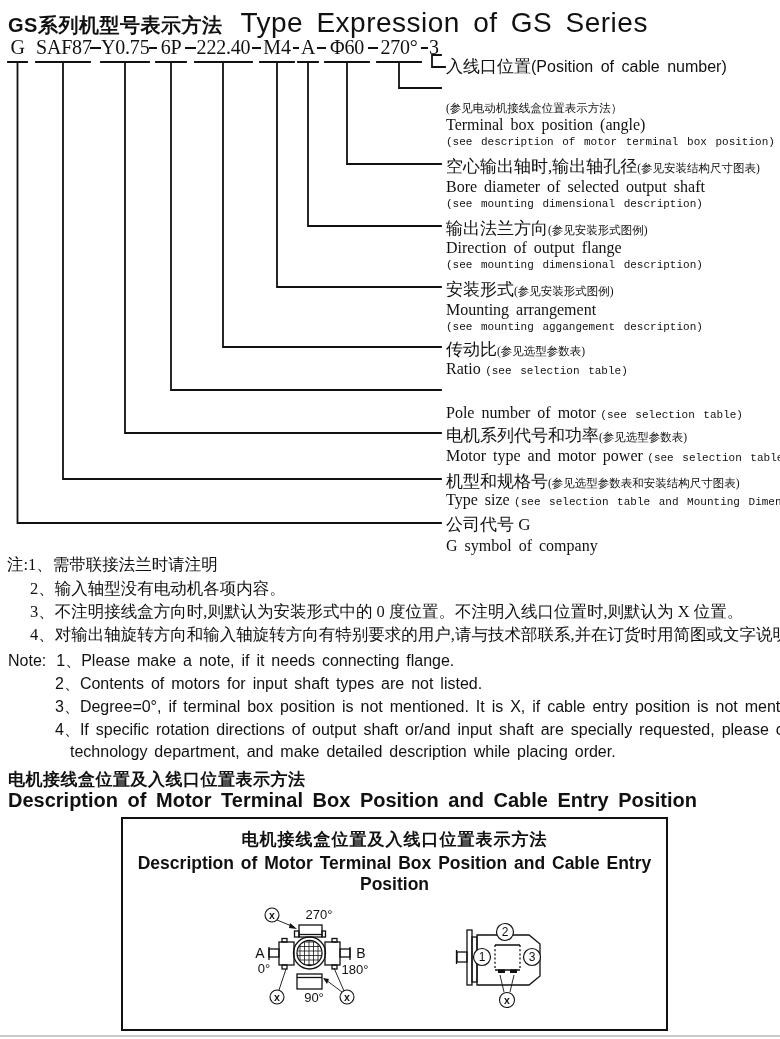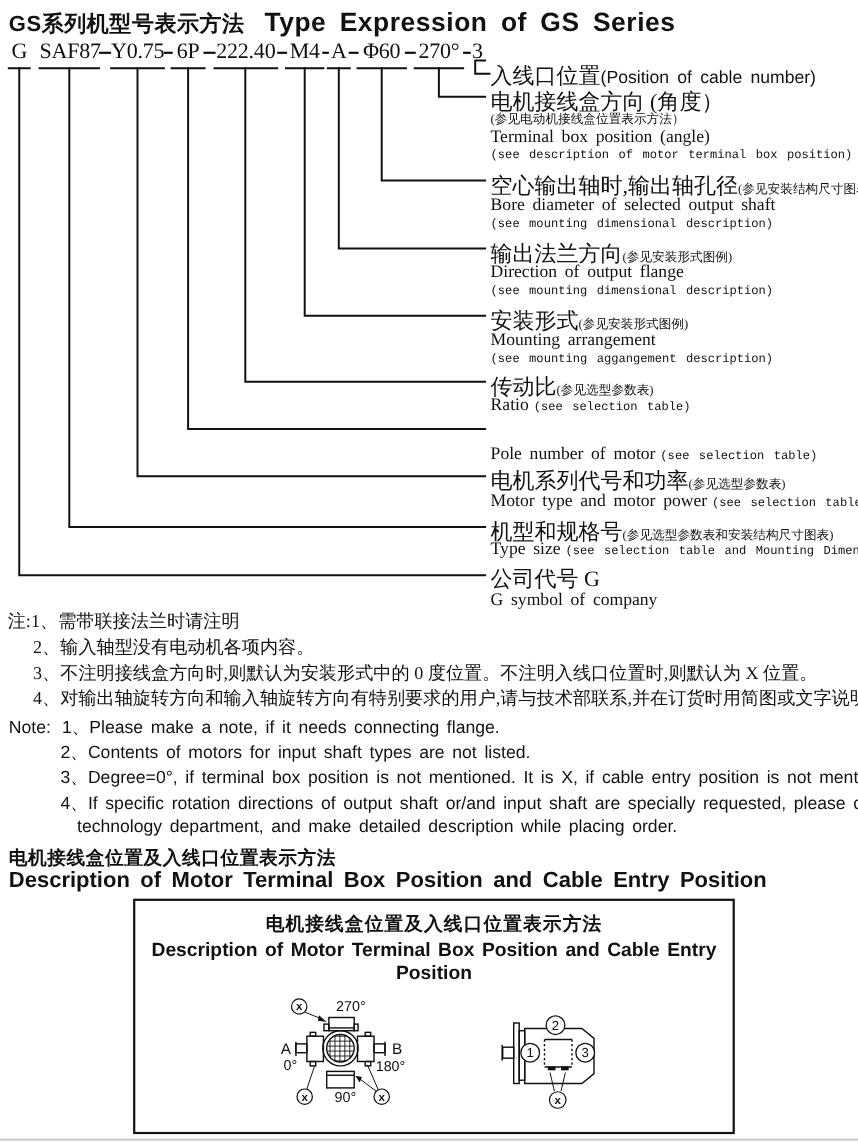--- a/index.html
+++ b/index.html
@@ -1,30 +1,30 @@
 <!DOCTYPE html>
 <html><head>
 <meta charset="utf-8">
 <style>
   html,body{margin:0;padding:0;background:#e8e8e8;}
   .page{position:relative;width:780px;height:1039px;background:#ffffff;overflow:hidden;
         font-family:"Liberation Sans", sans-serif;color:#111;}
   
   .page-title{position:absolute;top:7px;left:8px;white-space:nowrap;}
   .page-title .cn{font-family:"Liberation Sans",sans-serif;font-weight:bold;font-size:20px;letter-spacing:.5px;}
-  .page-title .en{font-family:"Liberation Sans",sans-serif;font-weight:bold;font-size:24px;margin-left:18px;word-spacing:5px;letter-spacing:.5px;}
+  .page-title .en{font-family:"Liberation Sans",sans-serif;font-weight:normal;font-size:28px;margin-left:18px;word-spacing:5px;letter-spacing:.5px;}
   
   .seg{position:absolute;top:36px;font-family:"Liberation Serif","DejaVu Serif",serif;
        font-size:20px;letter-spacing:-.2px;text-align:center;white-space:nowrap;}
   .dash{position:absolute;top:47px;height:2px;background:#111;}
   
   .ladder{position:absolute;top:0;left:0;pointer-events:none;}
   
   .lbl{position:absolute;left:446px;white-space:nowrap;}
-  .cn-lg{font-family:"Liberation Serif","DejaVu Serif",serif;font-size:20px;}
+  .cn-lg{font-family:"Liberation Serif","DejaVu Serif",serif;font-size:17px;}
   .cn-sm{font-family:"Liberation Serif","DejaVu Serif",serif;font-size:11.5px;}
   .en-lg{font-family:Liberation Serif, serif;font-size:16px;word-spacing:3px;}
   .en-sm{font-family:Liberation Mono, monospace;font-size:11px;word-spacing:2px;}
   .en-inline{font-family:"Liberation Sans",sans-serif;font-size:16px;word-spacing:3px;}
   
   .note-cn{position:absolute;font-family:"Liberation Serif","DejaVu Serif",serif;font-size:16.5px;white-space:nowrap;}
   .note-en{position:absolute;font-family:"Liberation Sans",sans-serif;font-size:16px;word-spacing:2.5px;white-space:nowrap;}
   .note-en .pfx{margin-right:10px;}
   
   .sec2-cn{position:absolute;top:768px;left:8px;font-weight:bold;font-size:17px;letter-spacing:.5px;}
@@ -78,21 +78,20 @@
       <path d="M223 62V347H441"></path>
       <path d="M171 62V390H441"></path>
       <path d="M125 62V433H441"></path>
       <path d="M63 62V479H441"></path>
       <path d="M17.5 62V523H441"></path>
     </g>
   </svg>
 
   <div class="lbl" style="top:55px"><span class="cn-lg">入线口位置</span><span class="en-inline">(Position of cable number)</span></div>
 
-  <div class="lbl cn-lg" style="top:79px">电机接线盒方向 (角度）</div>
   <div class="lbl cn-sm" style="top:101px">(参见电动机接线盒位置表示方法）</div>
   <div class="lbl en-lg" style="top:116px">Terminal box position (angle)</div>
   <div class="lbl en-sm" style="top:136px">(see description of motor terminal box position)</div>
 
   <div class="lbl en-lg" style="top:178px">Bore diameter of selected output shaft</div>
   <div class="lbl" style="top:155px"><span class="cn-lg">空心输出轴时,输出轴孔径</span><span class="cn-sm">(参见安装结构尺寸图表)</span></div>
   <div class="lbl en-sm" style="top:198px">(see mounting dimensional description)</div>
 
   <div class="lbl" style="top:217px"><span class="cn-lg">输出法兰方向</span><span class="cn-sm">(参见安装形式图例)</span></div>
   <div class="lbl en-lg" style="top:239px">Direction of output flange</div>

